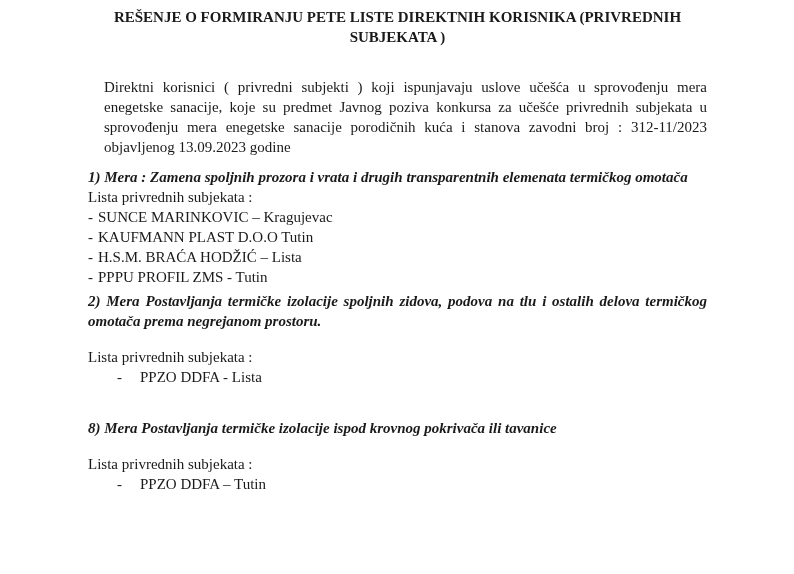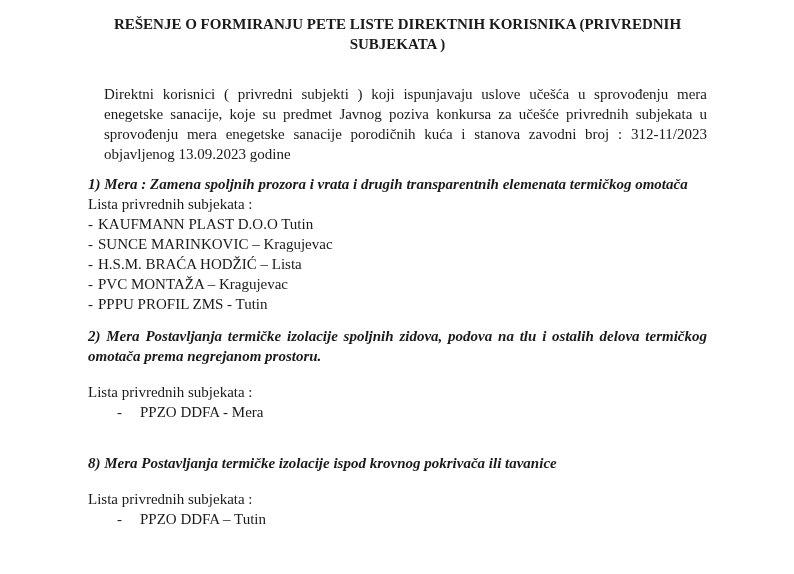--- a/index.html
+++ b/index.html
@@ -11,21 +11,21 @@
     height: 574px;
     overflow: hidden;
     font-family: "Liberation Serif", "DejaVu Serif", serif;
     font-size: 15px;
     line-height: 20px;
     color: #1a1a1a;
   }
   .page {
     width: 794px;
     height: 574px;
-    padding: 14px 87px 0 88px;
+    padding: 7px 87px 0 88px;
     background: #ffffff;
   }
   .doc-title {
     font-weight: 700;
     text-align: center;
     max-width: 619px;
     margin: 0 auto 30px auto;
   }
   .intro {
     text-align: justify;
@@ -43,50 +43,49 @@
     display: inline-block;
     width: 10px;
   }
   .indent-item {
     padding-left: 29px;
   }
   .indent-item .dash {
     display: inline-block;
     width: 23px;
   }
-  .sec2 { margin-top: 12px; }
+  .sec2 { margin-top: 4px; }
   .sec3 { margin-top: 31px; }
   .sec2 .list-label, .sec3 .list-label { margin-top: 16px; }
 </style>
 </head>
 <body>
 
 <div class="page">
 
   <div class="doc-title">REŠENJE O FORMIRANJU PETE LISTE DIREKTNIH KORISNIKA (PRIVREDNIH SUBJEKATA )</div>
 
   <p class="intro">Direktni korisnici ( privredni subjekti ) koji ispunjavaju uslove učešća u sprovođenju mera enegetske sanacije, koje su predmet Javnog poziva konkursa za učešće privrednih subjekata u sprovođenju mera enegetske sanacije porodičnih kuća i stanova zavodni broj : 312-11/2023 objavljenog 13.09.2023 godine</p>
 
   <section class="sec sec1">
     <p class="heading">1) Mera : Zamena spoljnih prozora i vrata i drugih transparentnih elemenata termičkog omotača</p>
     <p class="list-label">Lista privrednih subjekata :</p>
     <div class="plain-list">
+      <div class="plain-item"><span class="dash">-</span><span>SUNCE MARINKOVIC – Kragujevac</span></div>
       <div class="plain-item"><span class="dash">-</span><span>KAUFMANN PLAST D.O.O Tutin</span></div>
-      <div class="plain-item"><span class="dash">-</span><span>SUNCE MARINKOVIC – Kragujevac</span></div>
       <div class="plain-item"><span class="dash">-</span><span>H.S.M. BRAĆA HODŽIĆ – Lista</span></div>
-      <div class="plain-item"><span class="dash">-</span><span>PVC MONTAŽA – Kragujevac</span></div>
       <div class="plain-item"><span class="dash">-</span><span>PPPU PROFIL ZMS - Tutin</span></div>
     </div>
   </section>
 
   <section class="sec sec2">
     <p class="heading">2) Mera Postavljanja termičke izolacije spoljnih zidova, podova na tlu i ostalih delova termičkog omotača prema negrejanom prostoru.</p>
     <p class="list-label">Lista privrednih subjekata :</p>
     <div class="indent-list">
-      <div class="indent-item"><span class="dash">-</span><span>PPZO DDFA - Mera</span></div>
+      <div class="indent-item"><span class="dash">-</span><span>PPZO DDFA - Lista</span></div>
     </div>
   </section>
 
   <section class="sec sec3">
     <p class="heading">8) Mera Postavljanja termičke izolacije ispod krovnog pokrivača ili tavanice</p>
     <p class="list-label">Lista privrednih subjekata :</p>
     <div class="indent-list">
       <div class="indent-item"><span class="dash">-</span><span>PPZO DDFA – Tutin</span></div>
     </div>
   </section>

